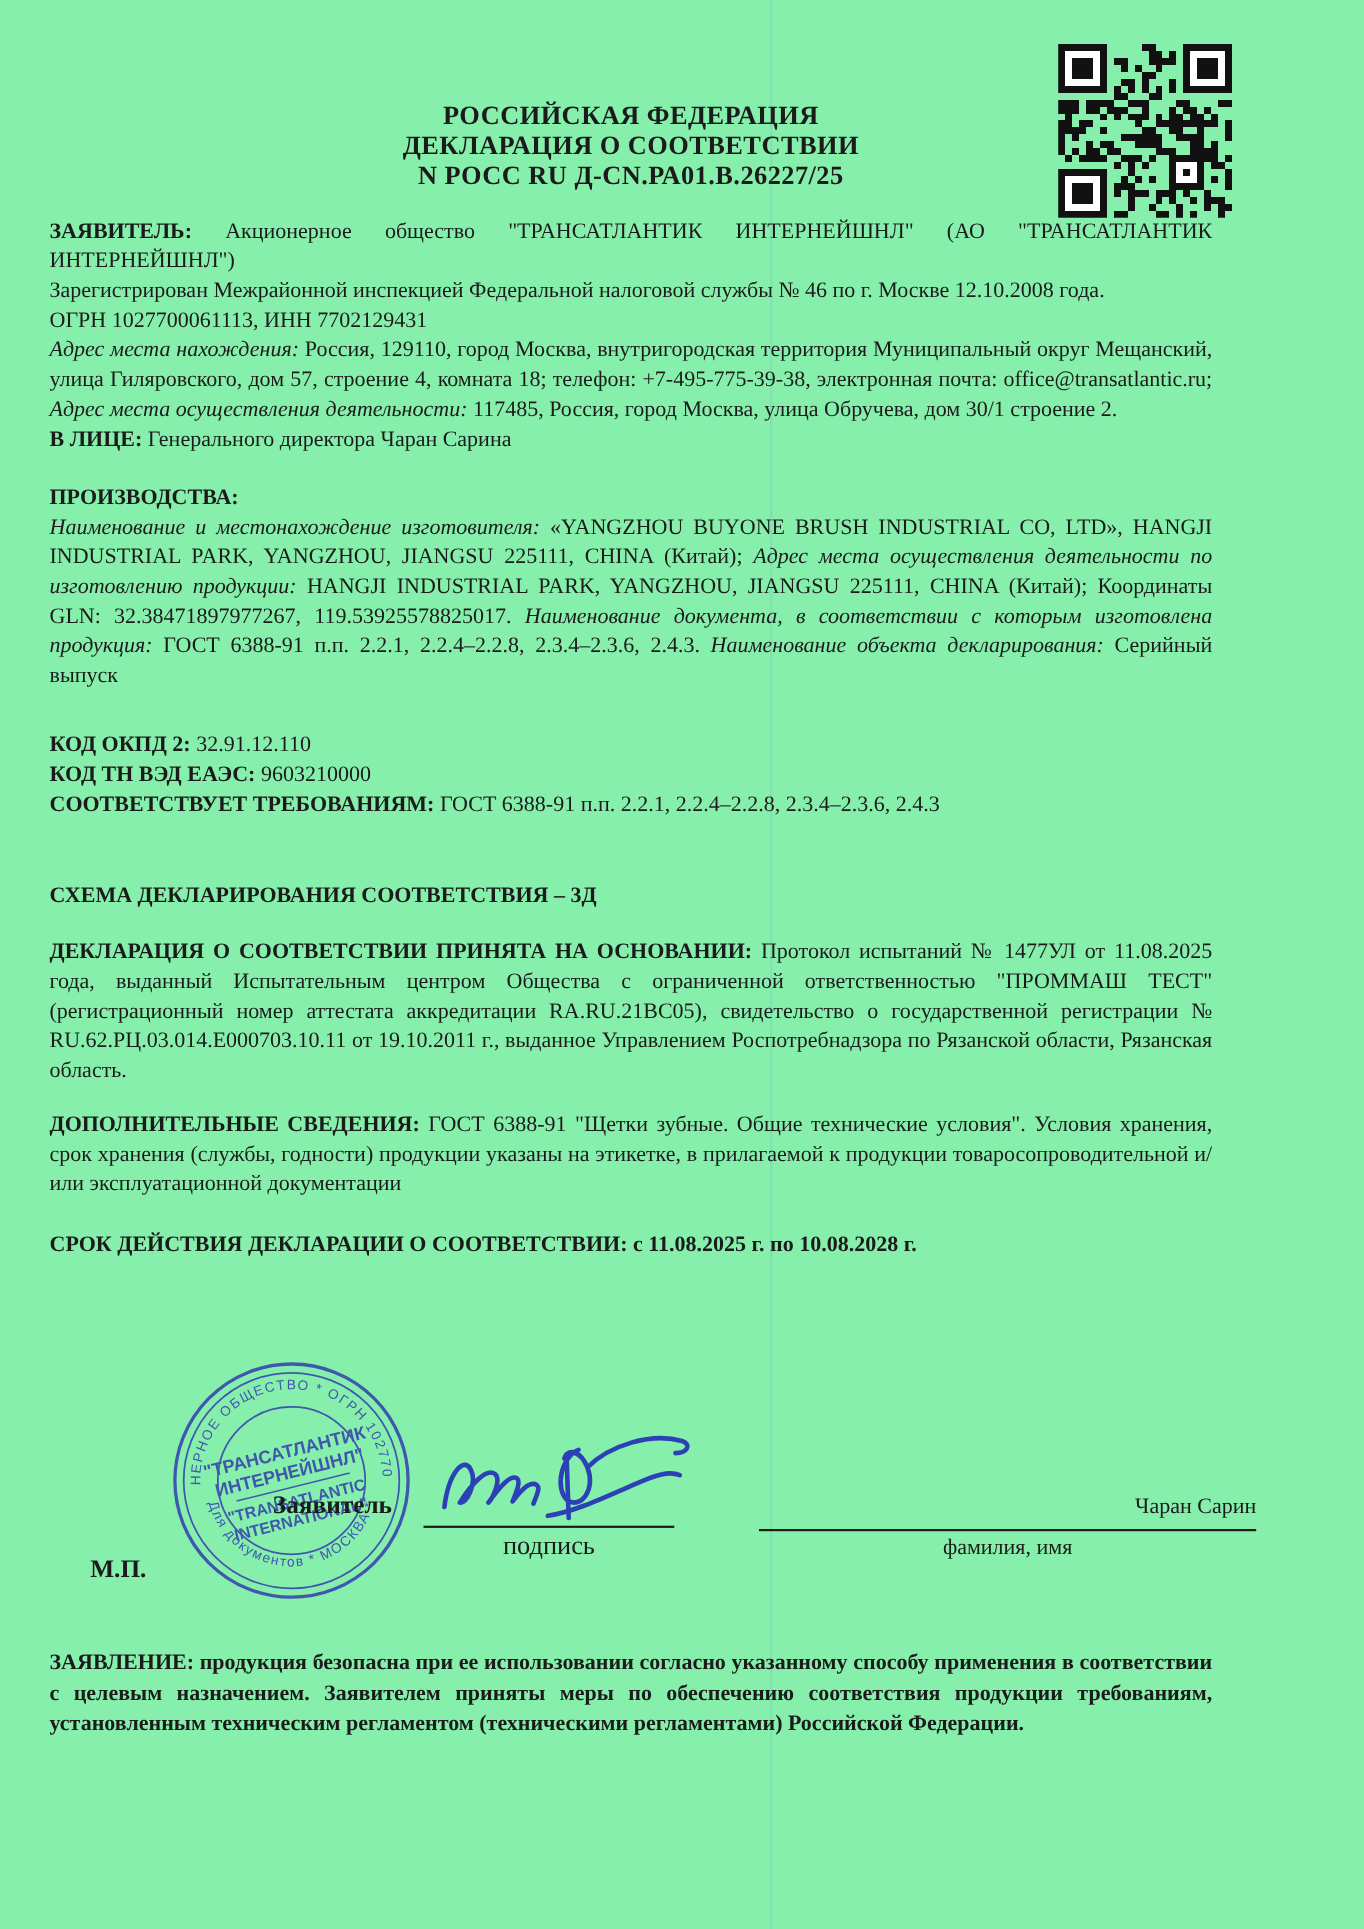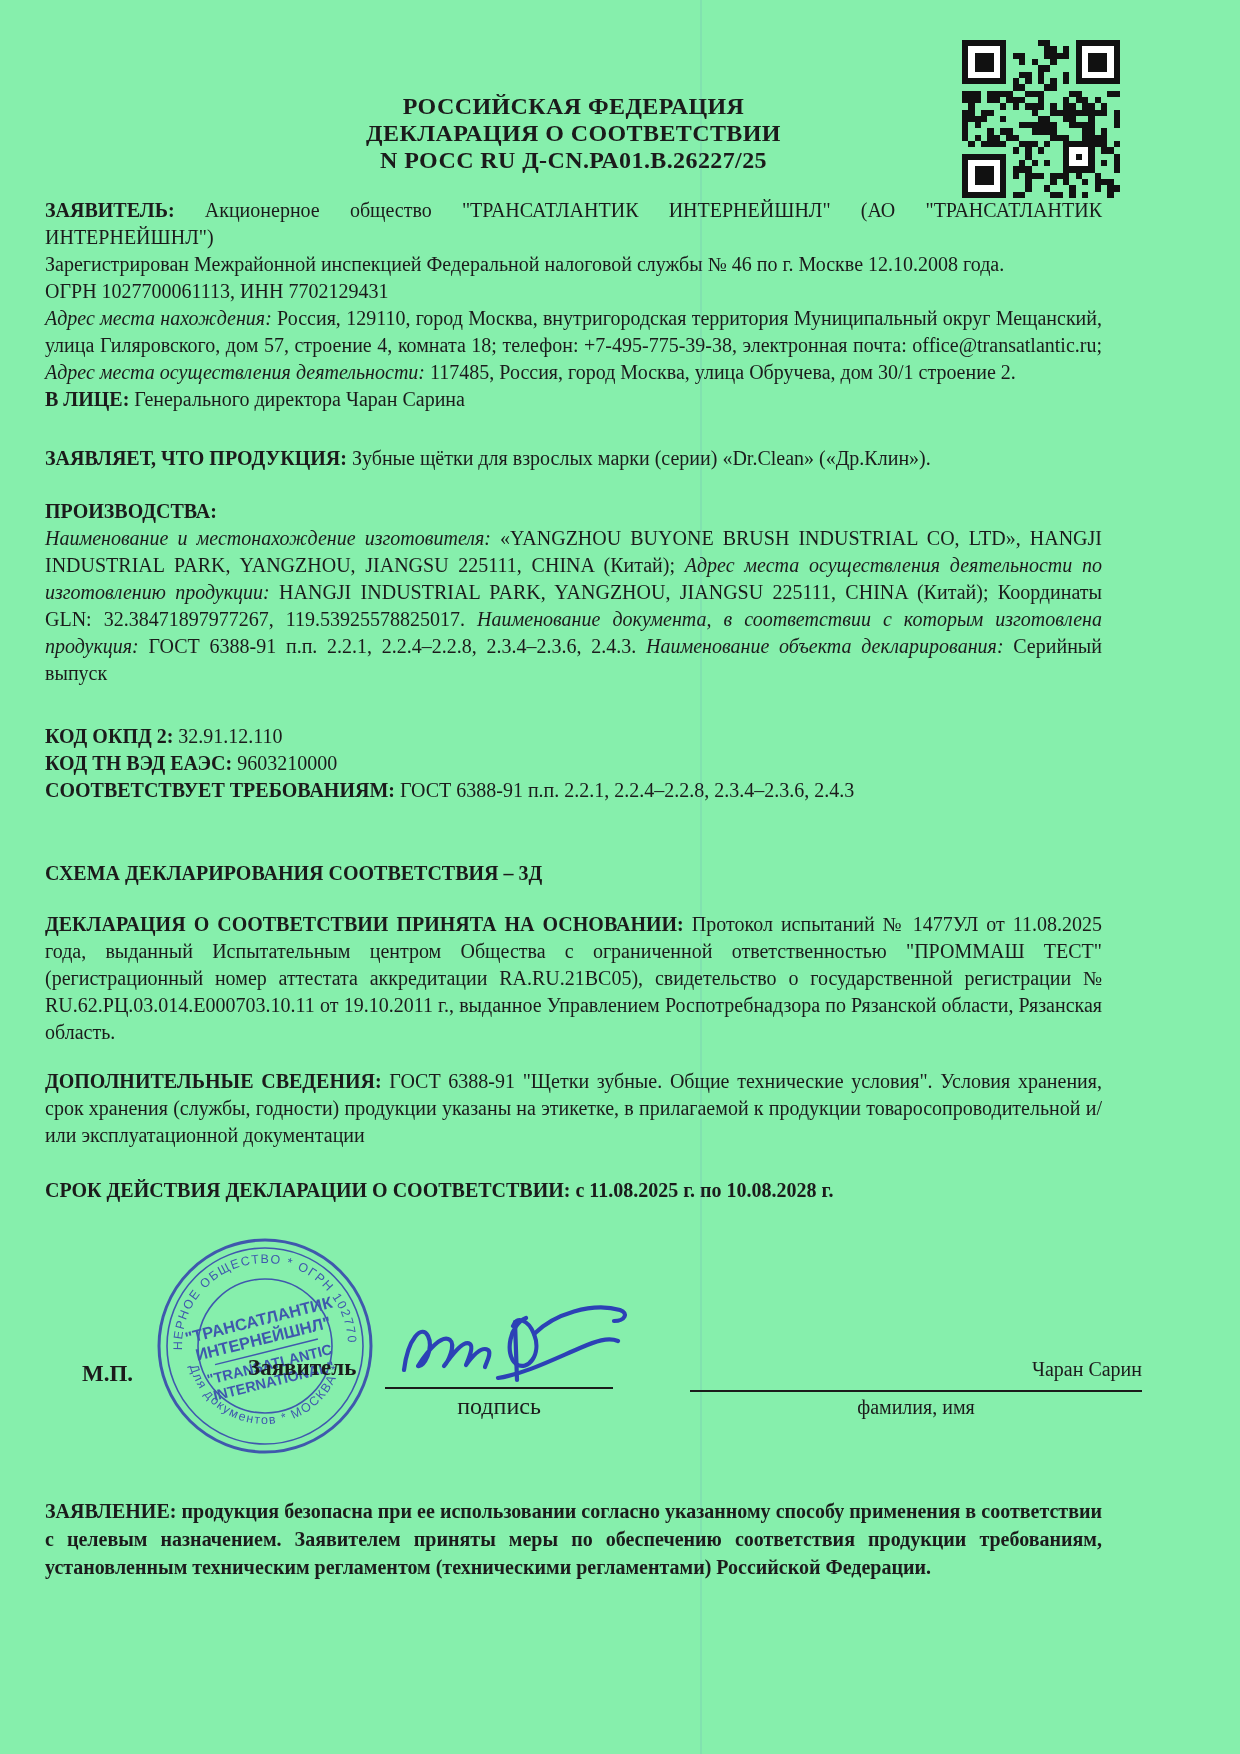--- a/index.html
+++ b/index.html
@@ -30,21 +30,21 @@
     text-align:justify;
   }
   .b{font-weight:bold;}
   .i{font-style:italic;}
   .mt54{margin-top:23px;} .mt34{} .mt32{margin-top:32px;}
   .mt26{margin-top:26px;} .mt36{margin-top:36px;} .mt56{margin-top:56px;}
   .mt24{margin-top:24px;} .mt22{margin-top:22px;} .mt28{margin-top:28px;}
   .qr{position:absolute;top:40px;left:962px;width:158px;height:158px;}
   .stamp{position:absolute;top:1233px;left:150px;width:230px;height:228px;opacity:.92;}
   .sig-svg{position:absolute;top:1288px;left:396px;width:242px;height:104px;}
-  .mp{position:absolute;top:1361px;left:82px;font-size:23px;font-weight:bold;}
+  .mp{position:absolute;top:1414px;left:82px;font-size:23px;font-weight:bold;}
   .applicant-lbl{position:absolute;top:1355px;left:248px;font-size:23px;font-weight:bold;}
   .sig-line{position:absolute;top:1387px;left:385px;width:228px;border-top:2px solid #1b1b1b;}
   .sig-caption{position:absolute;top:1393px;left:385px;width:228px;text-align:center;font-size:24px;}
   .name-line{position:absolute;top:1390px;left:690px;width:452px;border-top:2px solid #1b1b1b;}
   .name-value{position:absolute;top:1358px;left:690px;width:452px;text-align:right;font-size:20px;}
   .name-caption{position:absolute;top:1396px;left:690px;width:452px;text-align:center;font-size:20px;}
   .statement{
     position:absolute;top:1477px;left:45px;right:138px;
     font-size:20px;line-height:28px;text-align:justify;font-weight:bold;
   }
@@ -286,21 +286,20 @@
     <div>N РОСС RU Д-CN.РА01.В.26227/25</div>
   </div>
 
   <p class="para mt54"><span class="b">ЗАЯВИТЕЛЬ:</span> <span>Акционерное общество "ТРАНСАТЛАНТИК ИНТЕРНЕЙШНЛ" (АО "ТРАНСАТЛАНТИК ИНТЕРНЕЙШНЛ")</span></p>
   <p class="para"><span>Зарегистрирован Межрайонной инспекцией Федеральной налоговой службы № 46 по г. Москве 12.10.2008 года.</span></p>
   <p class="para"><span>ОГРН 1027700061113, ИНН 7702129431</span></p>
   <p class="para"><span class="i">Адрес места нахождения:</span> <span>Россия, 129110, город Москва, внутригородская территория Муниципальный округ Мещанский, улица Гиляровского, дом 57, строение 4, комната 18; телефон: +7-495-775-39-38, электронная почта: office@transatlantic.ru;</span> <span class="i">Адрес места осуществления деятельности:</span> <span>117485, Россия, город Москва, улица Обручева, дом 30/1 строение 2.</span></p>
 
   <p class="para mt34"><span class="b">В ЛИЦЕ:</span> <span>Генерального директора Чаран Сарина</span></p>
 
-  <p class="para mt32"><span class="b">ЗАЯВЛЯЕТ, ЧТО ПРОДУКЦИЯ:</span> <span>Зубные щётки для взрослых марки (серии) «Dr.Clean» («Др.Клин»).</span></p>
 
   <p class="para mt26"><span class="b">ПРОИЗВОДСТВА:</span></p>
   <p class="para"><span class="i">Наименование и местонахождение изготовителя:</span> <span>«YANGZHOU BUYONE BRUSH INDUSTRIAL CO, LTD», HANGJI INDUSTRIAL PARK, YANGZHOU, JIANGSU 225111, CHINA (Китай);</span> <span class="i">Адрес места осуществления деятельности по изготовлению продукции:</span> <span>HANGJI INDUSTRIAL PARK, YANGZHOU, JIANGSU 225111, CHINA (Китай); Координаты GLN: 32.38471897977267, 119.53925578825017.</span> <span class="i">Наименование документа, в соответствии с которым изготовлена продукция:</span> <span>ГОСТ 6388-91 п.п. 2.2.1, 2.2.4–2.2.8, 2.3.4–2.3.6, 2.4.3.</span> <span class="i">Наименование объекта декларирования:</span> <span>Серийный выпуск</span></p>
 
   <p class="para mt36"><span class="b">КОД ОКПД 2:</span> <span>32.91.12.110</span></p>
   <p class="para"><span class="b">КОД ТН ВЭД ЕАЭС:</span> <span>9603210000</span></p>
   <p class="para"><span class="b">СООТВЕТСТВУЕТ ТРЕБОВАНИЯМ:</span> <span>ГОСТ 6388-91 п.п. 2.2.1, 2.2.4–2.2.8, 2.3.4–2.3.6, 2.4.3</span></p>
 
   <p class="para mt56"><span class="b">СХЕМА ДЕКЛАРИРОВАНИЯ СООТВЕТСТВИЯ – 3Д</span></p>
 

